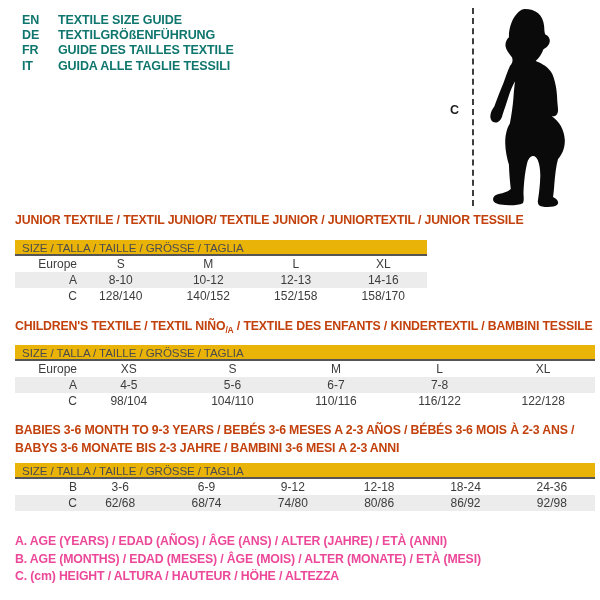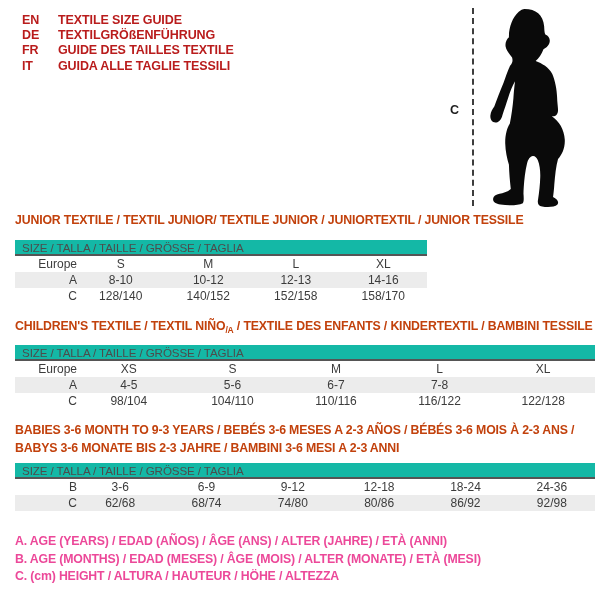--- a/index.html
+++ b/index.html
@@ -6,21 +6,21 @@
   body { margin: 0; font-family: "Liberation Sans", sans-serif; }
   .page {
     position: relative; width: 600px; height: 600px;
     background: #ffffff; overflow: hidden; color: #222;
   }
 
   
   .languages {
     position: absolute; left: 22px; top: 13px;
     font-weight: bold; font-size: 12.5px; line-height: 15.2px;
-    letter-spacing: -0.1px; color: #b91c1c;
+    letter-spacing: -0.1px; color: #0f766e;
   }
   .lang-row { display: flex; }
   .lang-code { width: 36px; }
 
   
   .dash-line {
     position: absolute; left: 472px; top: 8px; height: 198px; width: 0;
     border-left: 2px dashed #3d3d3d;
   }
   .measure-c {
@@ -39,21 +39,21 @@
   #t2-title { top: 319px; }
   #t3-title { top: 421px; line-height: 18px; white-space: normal; width: 560px; }
   .sub-a { font-size: 8.5px; vertical-align: sub; }
 
   
   .size-table { position: absolute; left: 15px; font-size: 12px; color: #3c3c3c; }
   #table1 { top: 240px; width: 412px; }
   #table2 { top: 345px; width: 580px; }
   #table3 { top: 463px; width: 580px; }
   .size-bar {
-    height: 16px; line-height: 16px; background: #14b8a6;
+    height: 16px; line-height: 16px; background: #eab308;
     border-bottom: 2px solid #555555; padding-left: 7px;
     font-size: 11.6px; color: #4c4c4c; letter-spacing: -0.1px;
   }
   .trow { display: grid; height: 16px; line-height: 16px; align-items: center; }
   #table1 .trow { grid-template-columns: 62px repeat(4, 1fr); }
   #table2 .trow { grid-template-columns: 62px repeat(5, 1fr); }
   #table3 .trow { grid-template-columns: 62px repeat(6, 1fr); }
   .trow.shaded { background: #ececec; }
   .cell-label { padding-left: 7px; text-align: right; }
   .cell { text-align: center; }

